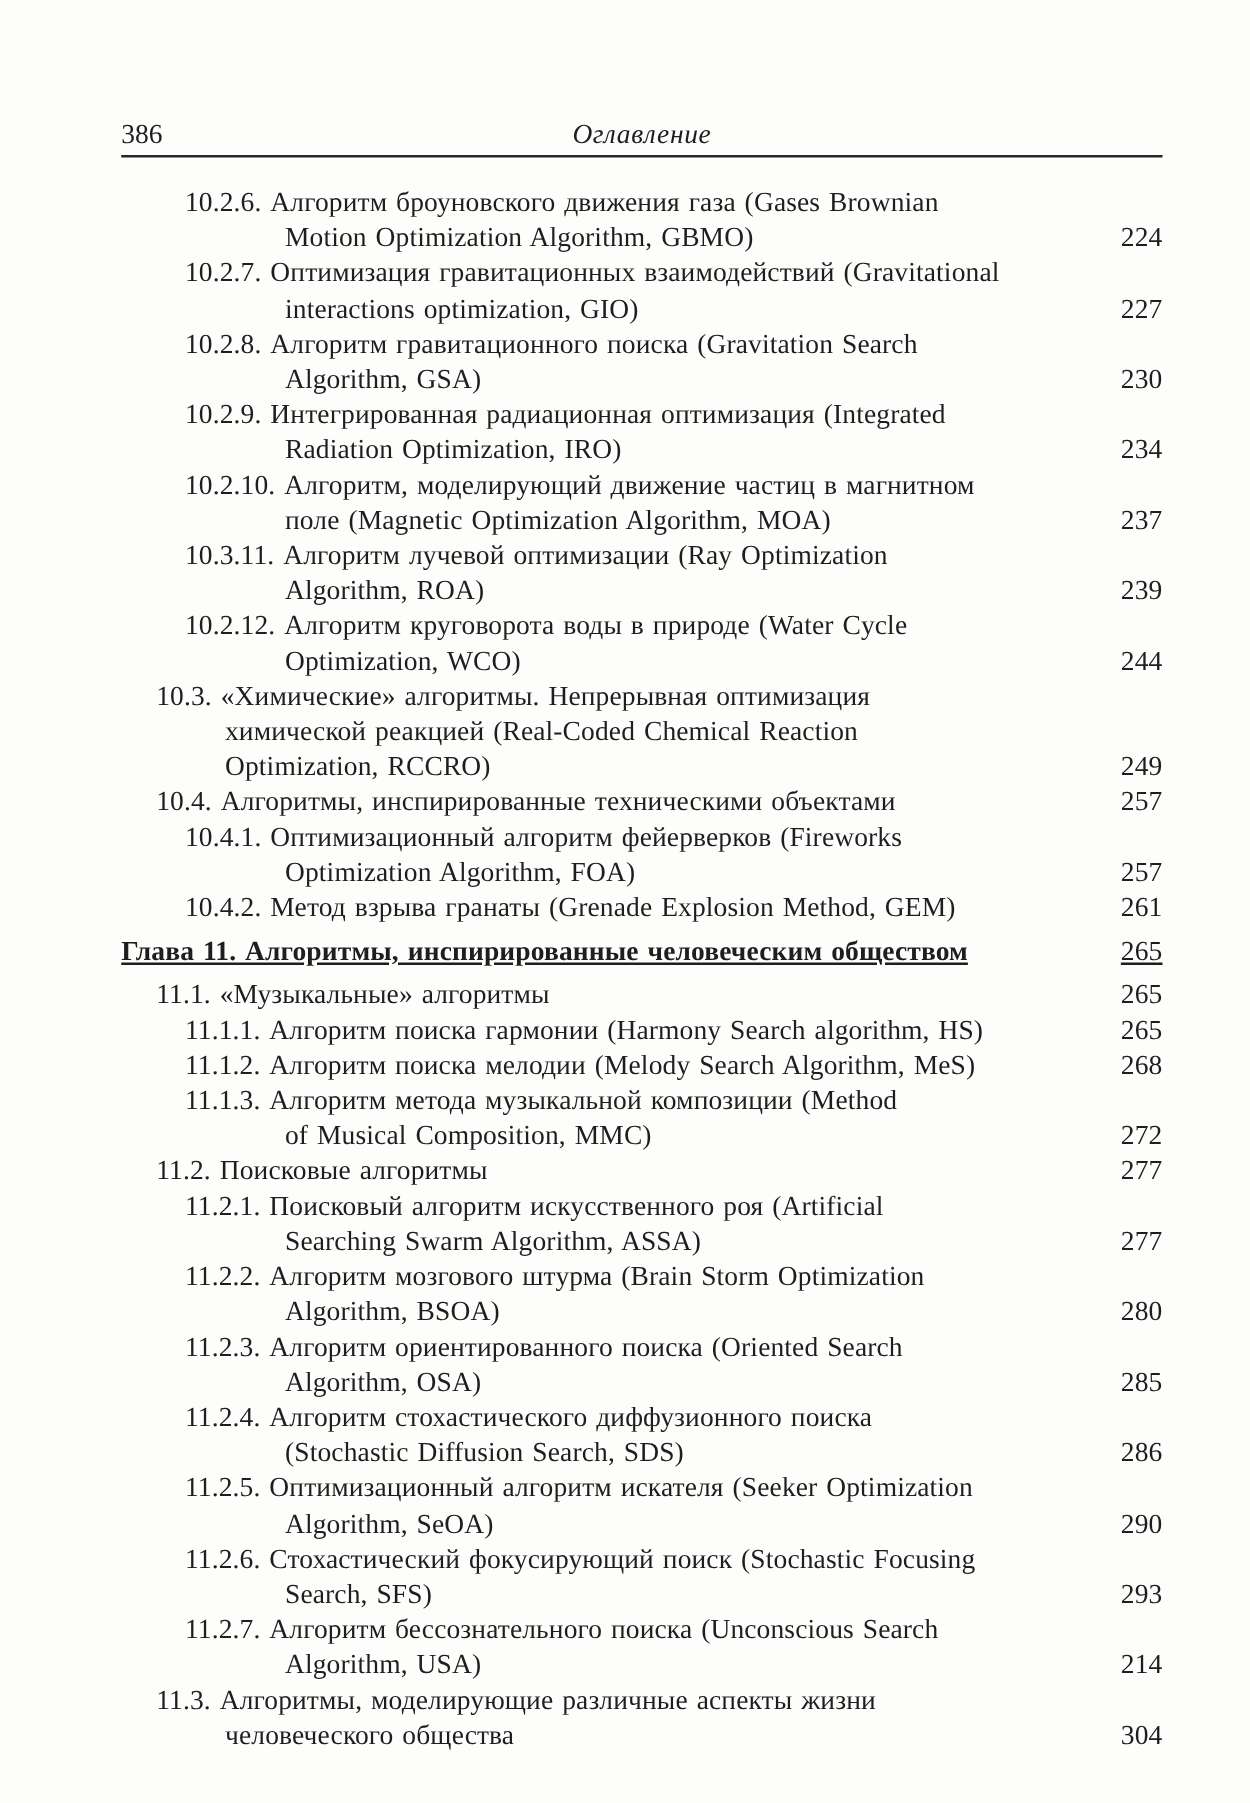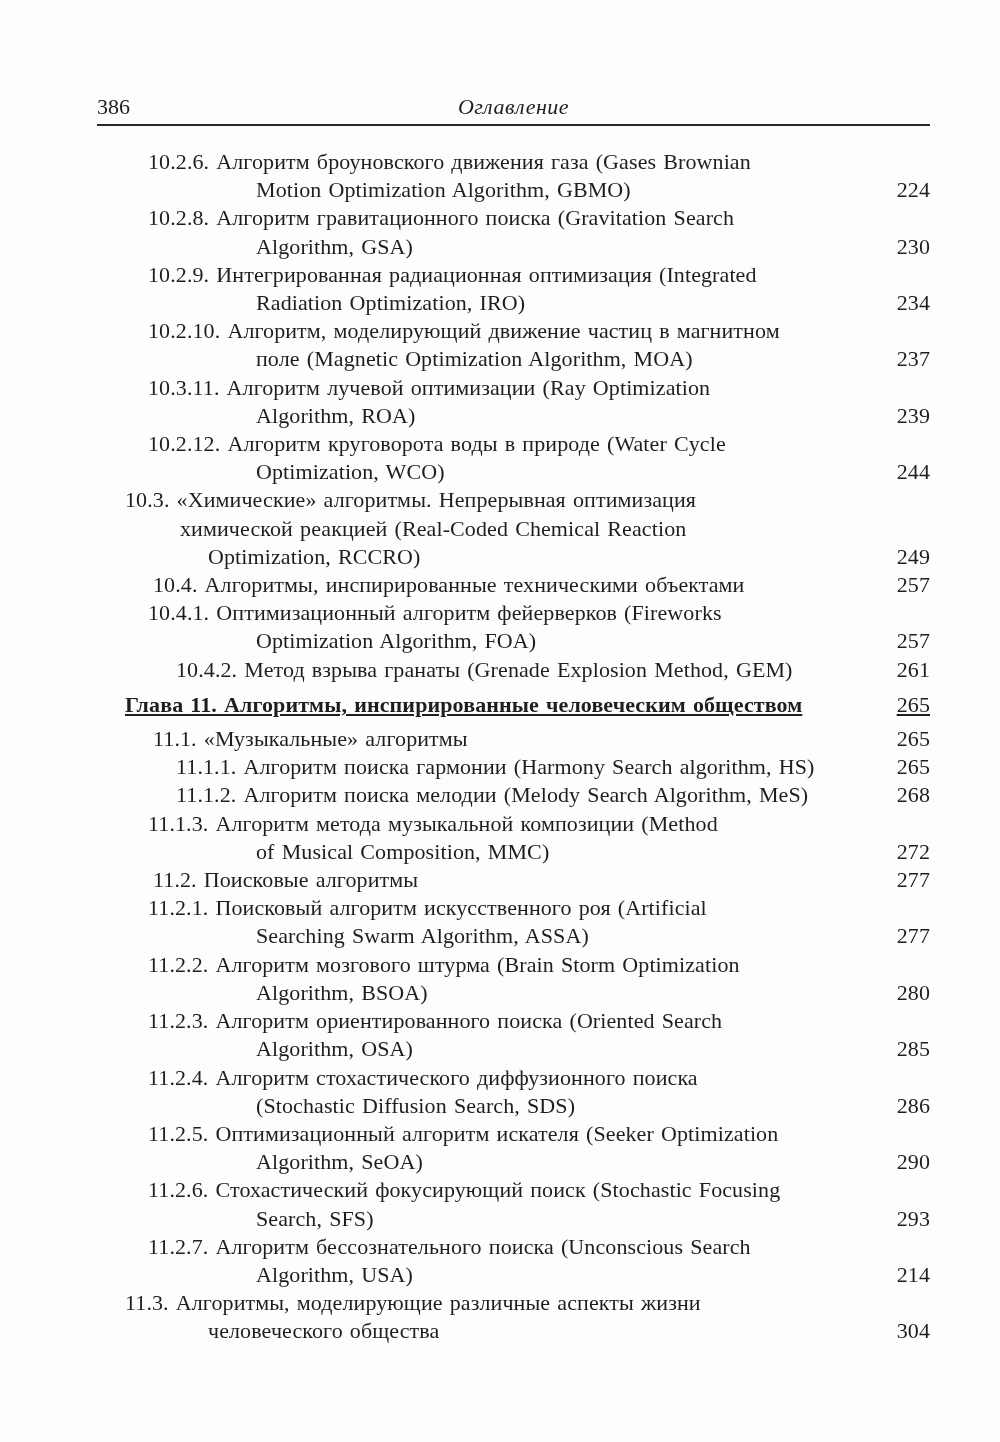--- a/index.html
+++ b/index.html
@@ -50,21 +50,20 @@
     line-height: 28.2px;
     word-spacing: 1.5px;
     letter-spacing: 0.1px;
   }
   .entry { }
   .entry .line { white-space: pre; }
   .entry .last {
     display: flex;
     align-items: center;
     white-space: normal;
-    margin-left: 28px;
   }
   .txt { white-space: pre; }
   .dots {
     flex: 1;
     min-width: 10px;
     margin: 0 7px 0 8px;
     background-image: repeating-linear-gradient(to right, #3a3a3a 0px, #3a3a3a 2.3px, transparent 2.3px, transparent 7.2px);
     background-size: 100% 2.6px;
     background-repeat: no-repeat;
     background-position: left calc(100% - 4.5px);
@@ -96,20 +95,28 @@
   <div class="toc">
       <div class="entry lvl2">
         <div class="line first"><span class="txt">10.2.6. Алгоритм броуновского движения газа (Gases Brownian</span></div>
         <div class="line cont last">
           <span class="txt">Motion Optimization Algorithm, GBMO)</span>
           <span class="dots"></span>
           <span class="pg">224</span>
         </div>
       </div>
       <div class="entry lvl2">
+        <div class="line first"><span class="txt">10.2.7. Оптимизация гравитационных взаимодействий (Gravitational</span></div>
+        <div class="line cont last">
+          <span class="txt">interactions optimization, GIO)</span>
+          <span class="dots"></span>
+          <span class="pg">227</span>
+        </div>
+      </div>
+      <div class="entry lvl2">
         <div class="line first"><span class="txt">10.2.8. Алгоритм гравитационного поиска (Gravitation Search</span></div>
         <div class="line cont last">
           <span class="txt">Algorithm, GSA)</span>
           <span class="dots"></span>
           <span class="pg">230</span>
         </div>
       </div>
       <div class="entry lvl2">
         <div class="line first"><span class="txt">10.2.9. Интегрированная радиационная оптимизация (Integrated</span></div>
         <div class="line cont last">

